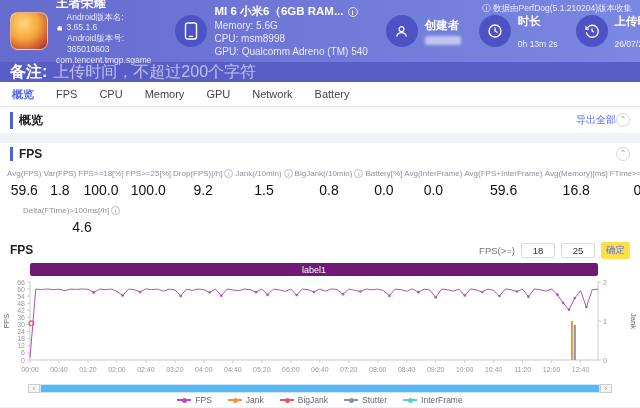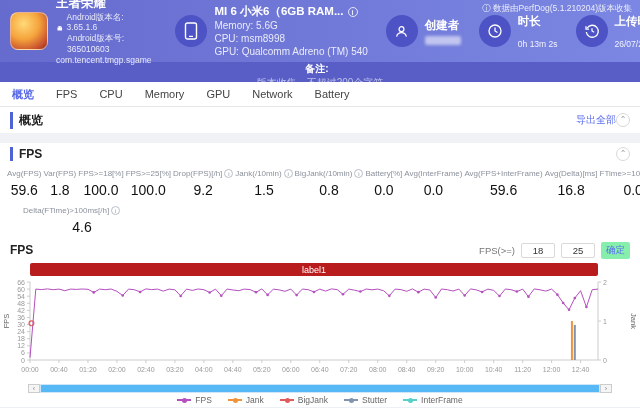--- a/index.html
+++ b/index.html
@@ -28,21 +28,21 @@
   .metablock { display:flex; align-items:center; margin-left:18px; }
   .metalabel { font-size:11.5px; font-weight:bold;font-family:Liberation Serif, serif; }
   .metaval { font-size:8.5px; color:rgba(255,255,255,.9); margin-top:10px; white-space:nowrap;}
   .blurval { width:36px; height:9px; margin-top:3px; border-radius:2px;
     background:rgba(255,255,255,.55); filter:blur(1.5px); }
   .infodot { width:10px; height:10px; border:1px solid rgba(255,255,255,.8); border-radius:50%;
     font-size:7px; line-height:9px; text-align:center; color:rgba(255,255,255,.9); flex:none;}
 
   
   .notebar { height:20px; background:#585ec6; color:#fff; display:flex; align-items:center;
-    padding:0 10px; font-size:10px;flex-direction:column; }
+    padding:0 10px; font-size:16px; }
   .notelabel { font-weight:bold; margin-right:6px; }
   .noteph { color:rgba(255,255,255,.6); }
 
   
   .tabbar { height:25px; background:#fff; border-bottom:1px solid #e8e8e8;
     display:flex; align-items:center; gap:22px; padding:0 12px; }
   .tab { font-size:11px; color:#444; cursor:pointer; }
   .tab.active { color:#5668e8; font-weight:bold; }
 
   
@@ -64,23 +64,23 @@
   .iinfo { width:9px; height:9px; border:1px solid #b9bec7; border-radius:50%; font-size:6px;
     line-height:8px; color:#8c919c; display:inline-block; text-align:center; flex:none;}
 
   
   .chartheader { height:22px; display:flex; align-items:center; justify-content:space-between; padding:0 10px; }
   .charttitle { font-size:12px; font-weight:bold; color:#222; }
   .chartctrls { display:flex; align-items:center; gap:6px; }
   .thlabel { font-size:9.5px; color:#777; }
   .thinput { width:34px; height:15px; border:1px solid #d9d9d9; border-radius:2px;
     font-size:9.5px; text-align:center; color:#333; background:#fff; }
-  .applybtn { font-size:9.5px; color:#5a6ef0; background:#86efac; border:none; border-radius:2px;
+  .applybtn { font-size:9.5px; color:#5a6ef0; background:#fde047; border:none; border-radius:2px;
     padding:2px 5px; cursor:pointer; }
-  .band { margin:2px 42px 2px 30px; height:13px; background:#b91c1c; border-radius:2px;
+  .band { margin:2px 42px 2px 30px; height:13px; background:#701a75; border-radius:2px;
     color:#fff; font-size:9px; display:flex; align-items:center; justify-content:center; }
   .scrollwrap { display:flex; align-items:center; margin:1px 28px 0 28px; height:10px; }
   .scrollarrow { width:12px; height:9px; background:#f5f5f5; border:1px solid #ccc; color:#888;
     font-size:7px; line-height:7px; text-align:center; cursor:pointer; flex:none;}
   .scrolltrack { flex:1; height:9px; background:#56b8f5; border:1px solid #cfe6f8; cursor:pointer; }
   .legend { display:flex; justify-content:center; align-items:center; gap:16px; height:14px; }
   .litem { display:flex; align-items:center; gap:4px; cursor:pointer; }
   .lmark { position:relative; width:14px; height:2px; }
   .ldot { position:absolute; left:5px; top:-1.5px; width:5px; height:5px; border-radius:50%; }
   .ltext { font-size:8.5px; color:#666; }
@@ -172,21 +172,21 @@
     <div>
       <div class="metalabel">上传时间</div>
       <div class="metaval">26/07/2021 15:41:33</div>
     </div>
   </div>
 </div>
 
 
 <div class="notebar">
   <span class="notelabel">备注:</span>
-  <span class="noteph">版本收集，不超过200个字符</span>
+  <span class="noteph">上传时间，不超过200个字符</span>
 </div>
 
 
 <div class="tabbar">
     <div class="tab active">概览</div>
     <div class="tab">FPS</div>
     <div class="tab">CPU</div>
     <div class="tab">Memory</div>
     <div class="tab">GPU</div>
     <div class="tab">Network</div>
@@ -271,21 +271,21 @@
       <div class="sval">0.0</div>
     </div>
     <div class="stat">
       <div class="slabel">
         <span>Avg(FPS+InterFrame)</span>
       </div>
       <div class="sval">59.6</div>
     </div>
     <div class="stat">
       <div class="slabel">
-        <span>Avg(Delta)[ms]</span>
+        <span>Avg(Memory)[ms]</span>
       </div>
       <div class="sval">16.8</div>
     </div>
     <div class="stat">
       <div class="slabel">
         <span>FTime&gt;=100ms[%]</span>
       </div>
       <div class="sval">0.0</div>
     </div>
   </div>

